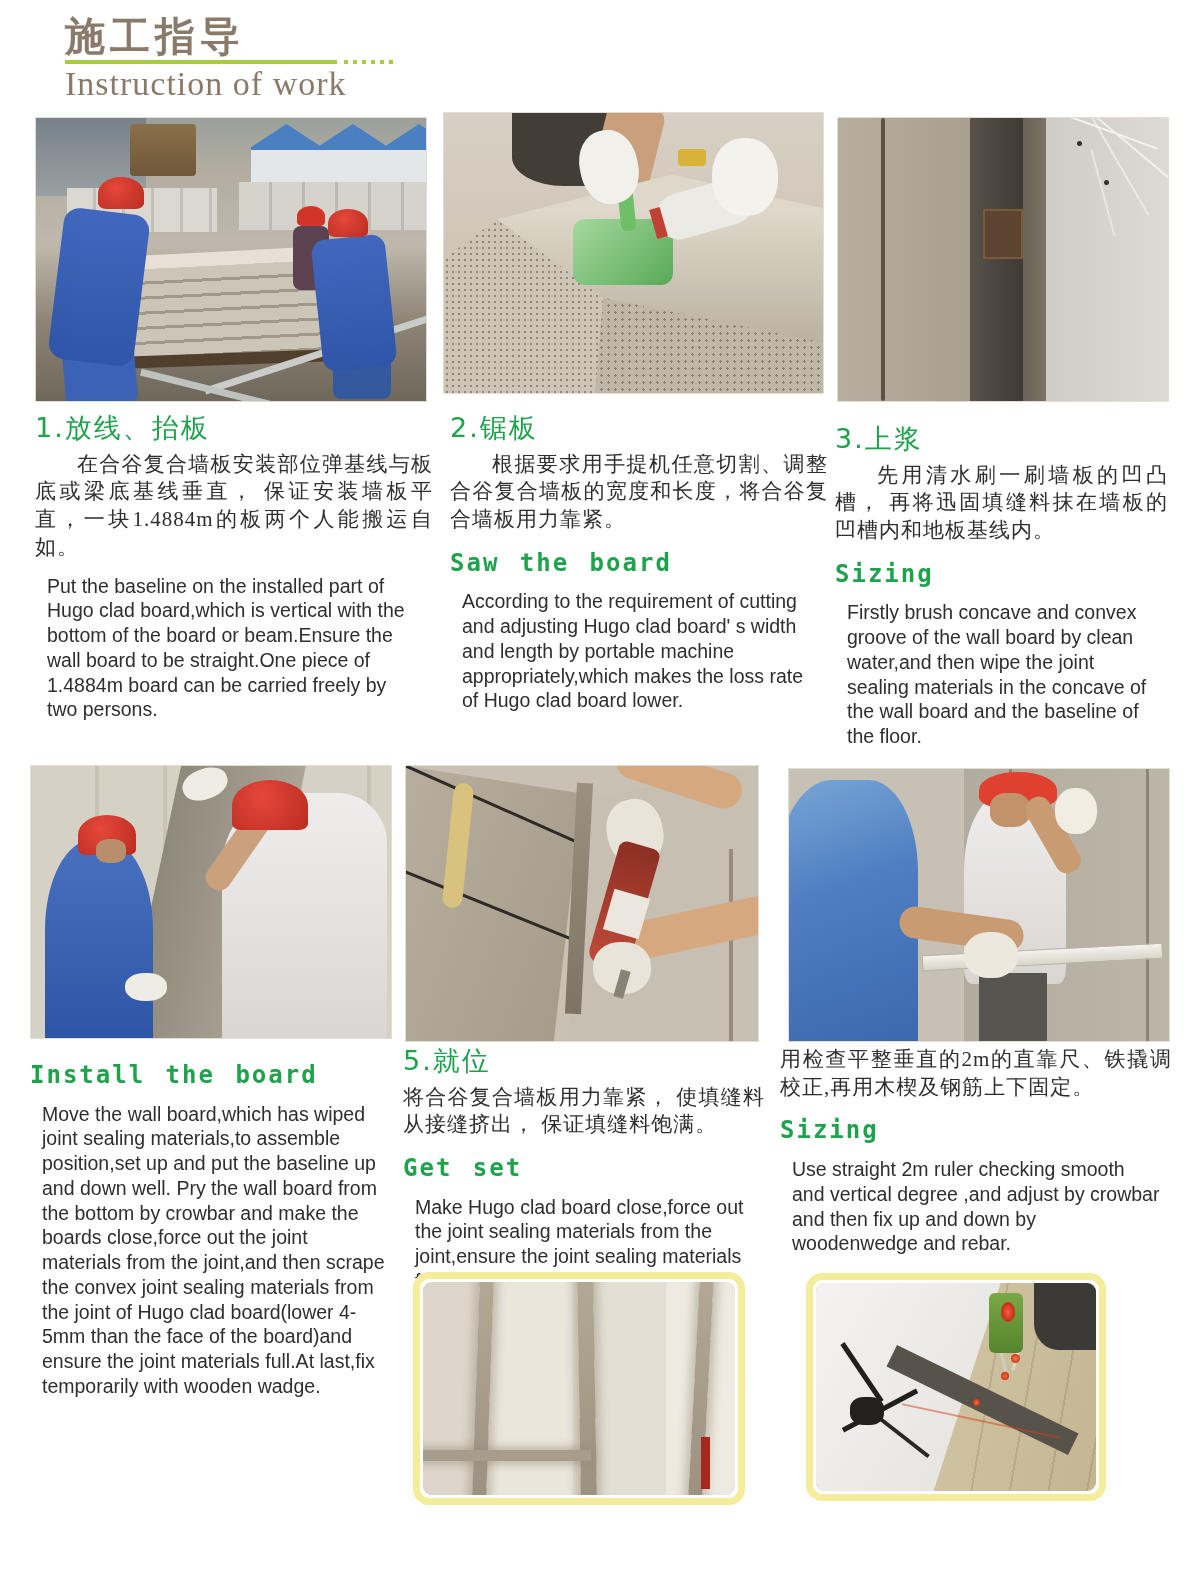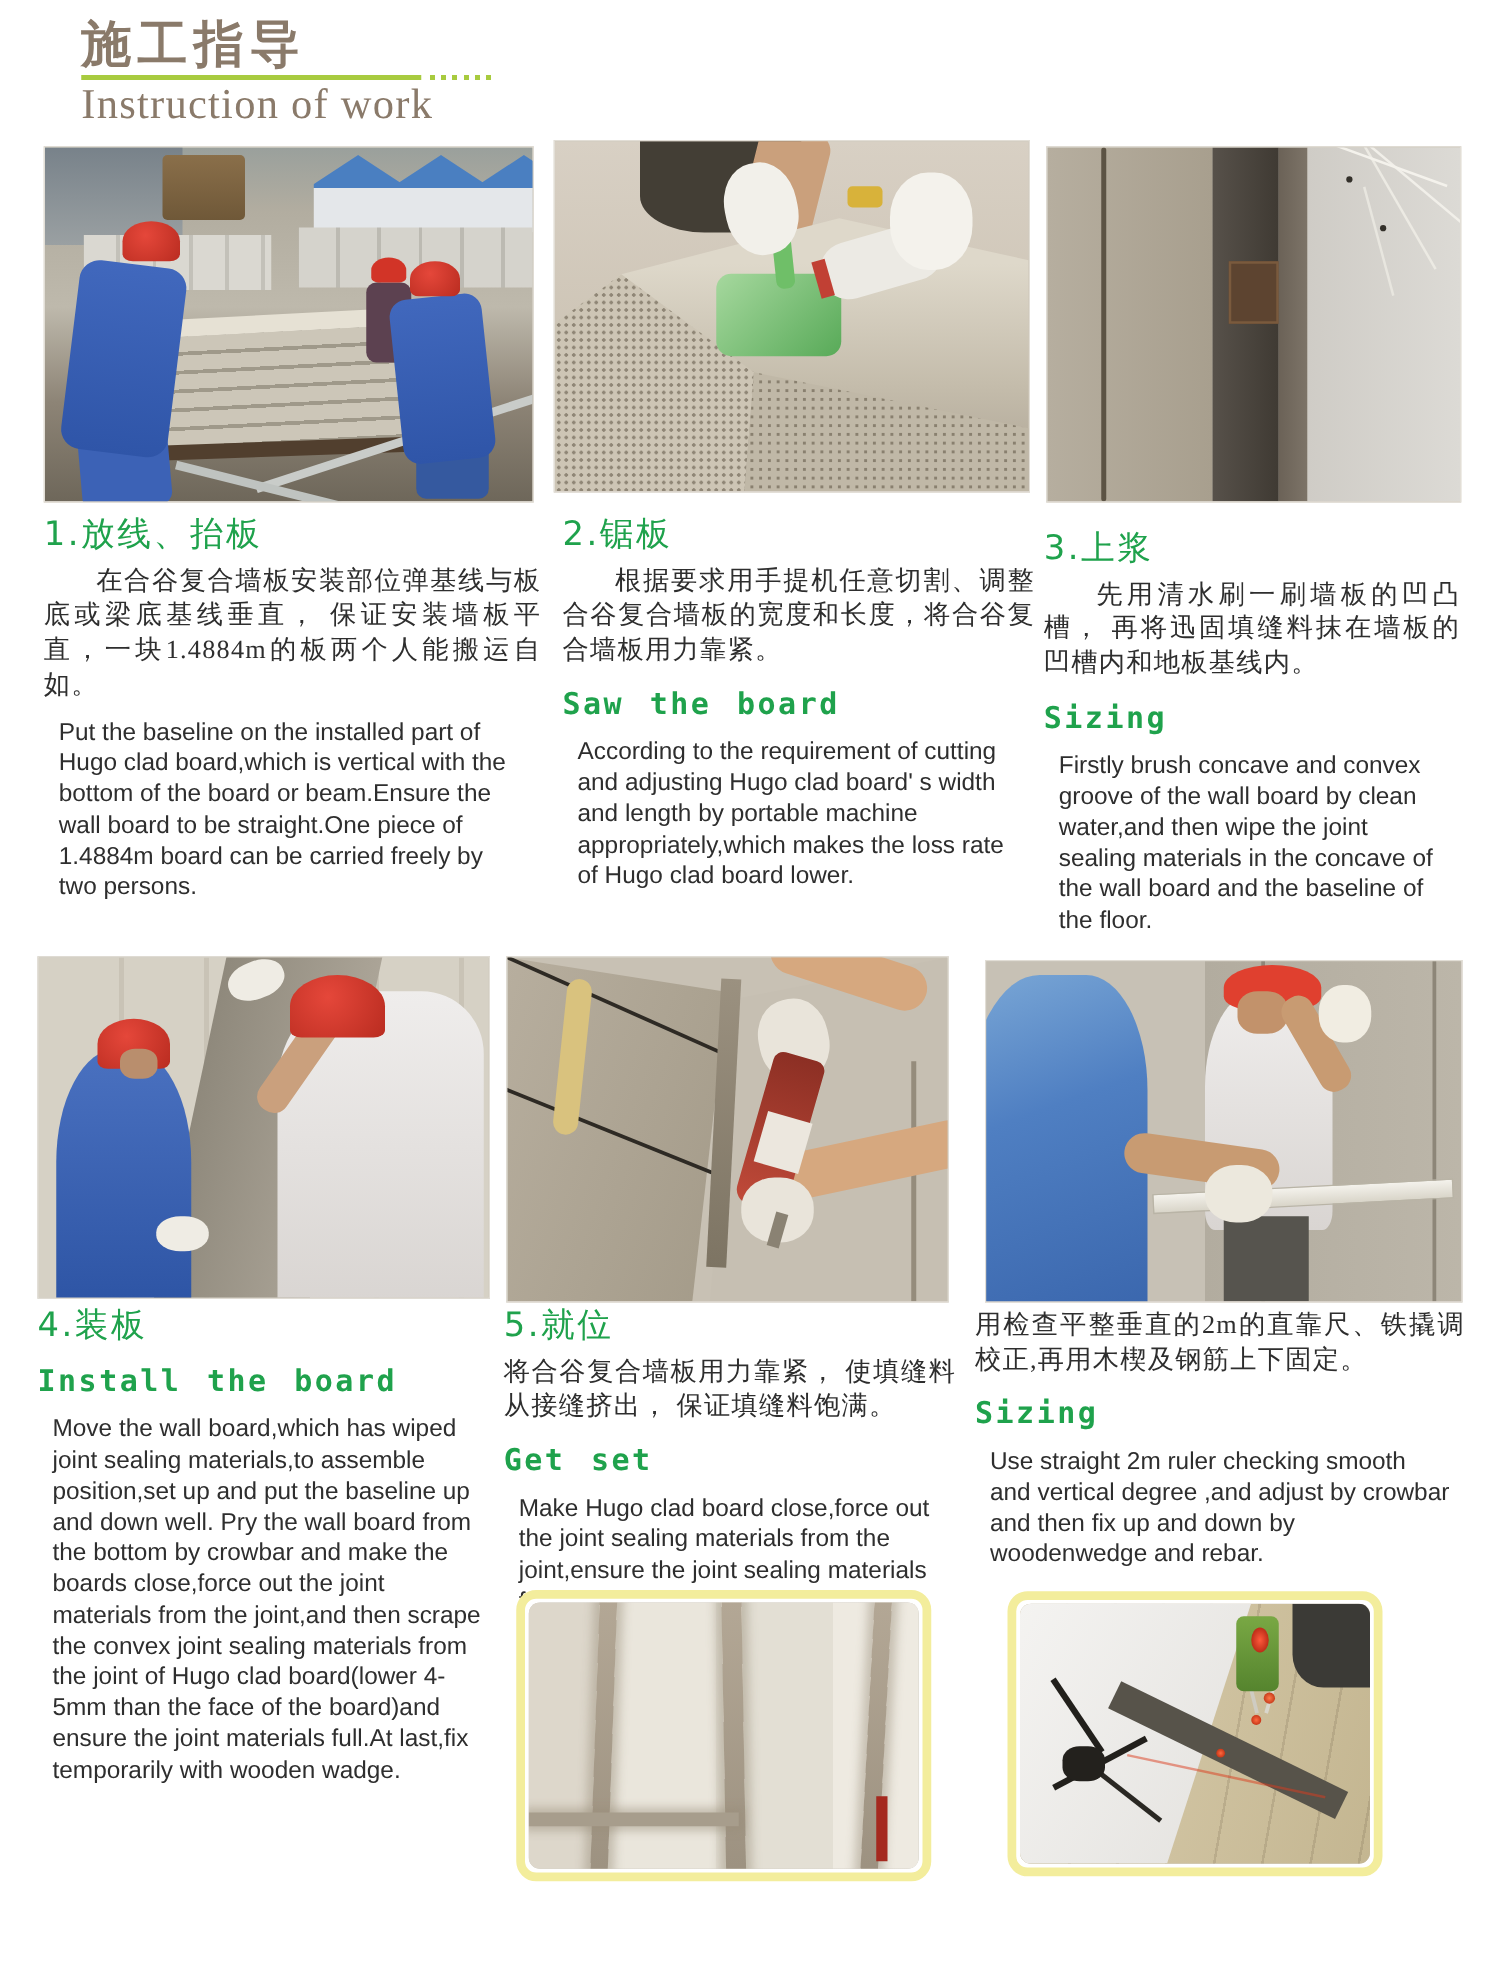--- a/index.html
+++ b/index.html
@@ -330,21 +330,20 @@
     <div class="p6-arm-up"></div>
     <div class="p6-glove-up"></div>
     <div class="p6-pants"></div>
     <div class="p6-ruler"></div>
     <div class="p6-worker-blue"></div>
     <div class="p6-arm-blue"></div>
     <div class="p6-glove-blue"></div>
   </div>
 
   <div class="tblock s4">
-    <h3 class="section-title">4.装板</h3>
     <h4 class="en-subtitle">Install the board</h4>
     <p class="en">Move the wall board,which has wiped joint sealing materials,to assemble position,set up and put the baseline up and down well. Pry the wall board from the bottom by crowbar and make the boards close,force out the joint materials from the joint,and then scrape the convex joint sealing materials from the joint of Hugo clad board(lower 4-5mm than the face of the board)and ensure the joint materials full.At last,fix temporarily with wooden wadge.</p>
   </div>
 
   <div class="tblock s5">
     <h3 class="section-title">5.就位</h3>
     <p class="zh">将合谷复合墙板用力靠紧， 使填缝料从接缝挤出， 保证填缝料饱满。</p>
     <h4 class="en-subtitle">Get set</h4>
     <p class="en">Make Hugo clad board close,force out the joint sealing materials from the joint,ensure the joint sealing materials full.</p>
   </div>

